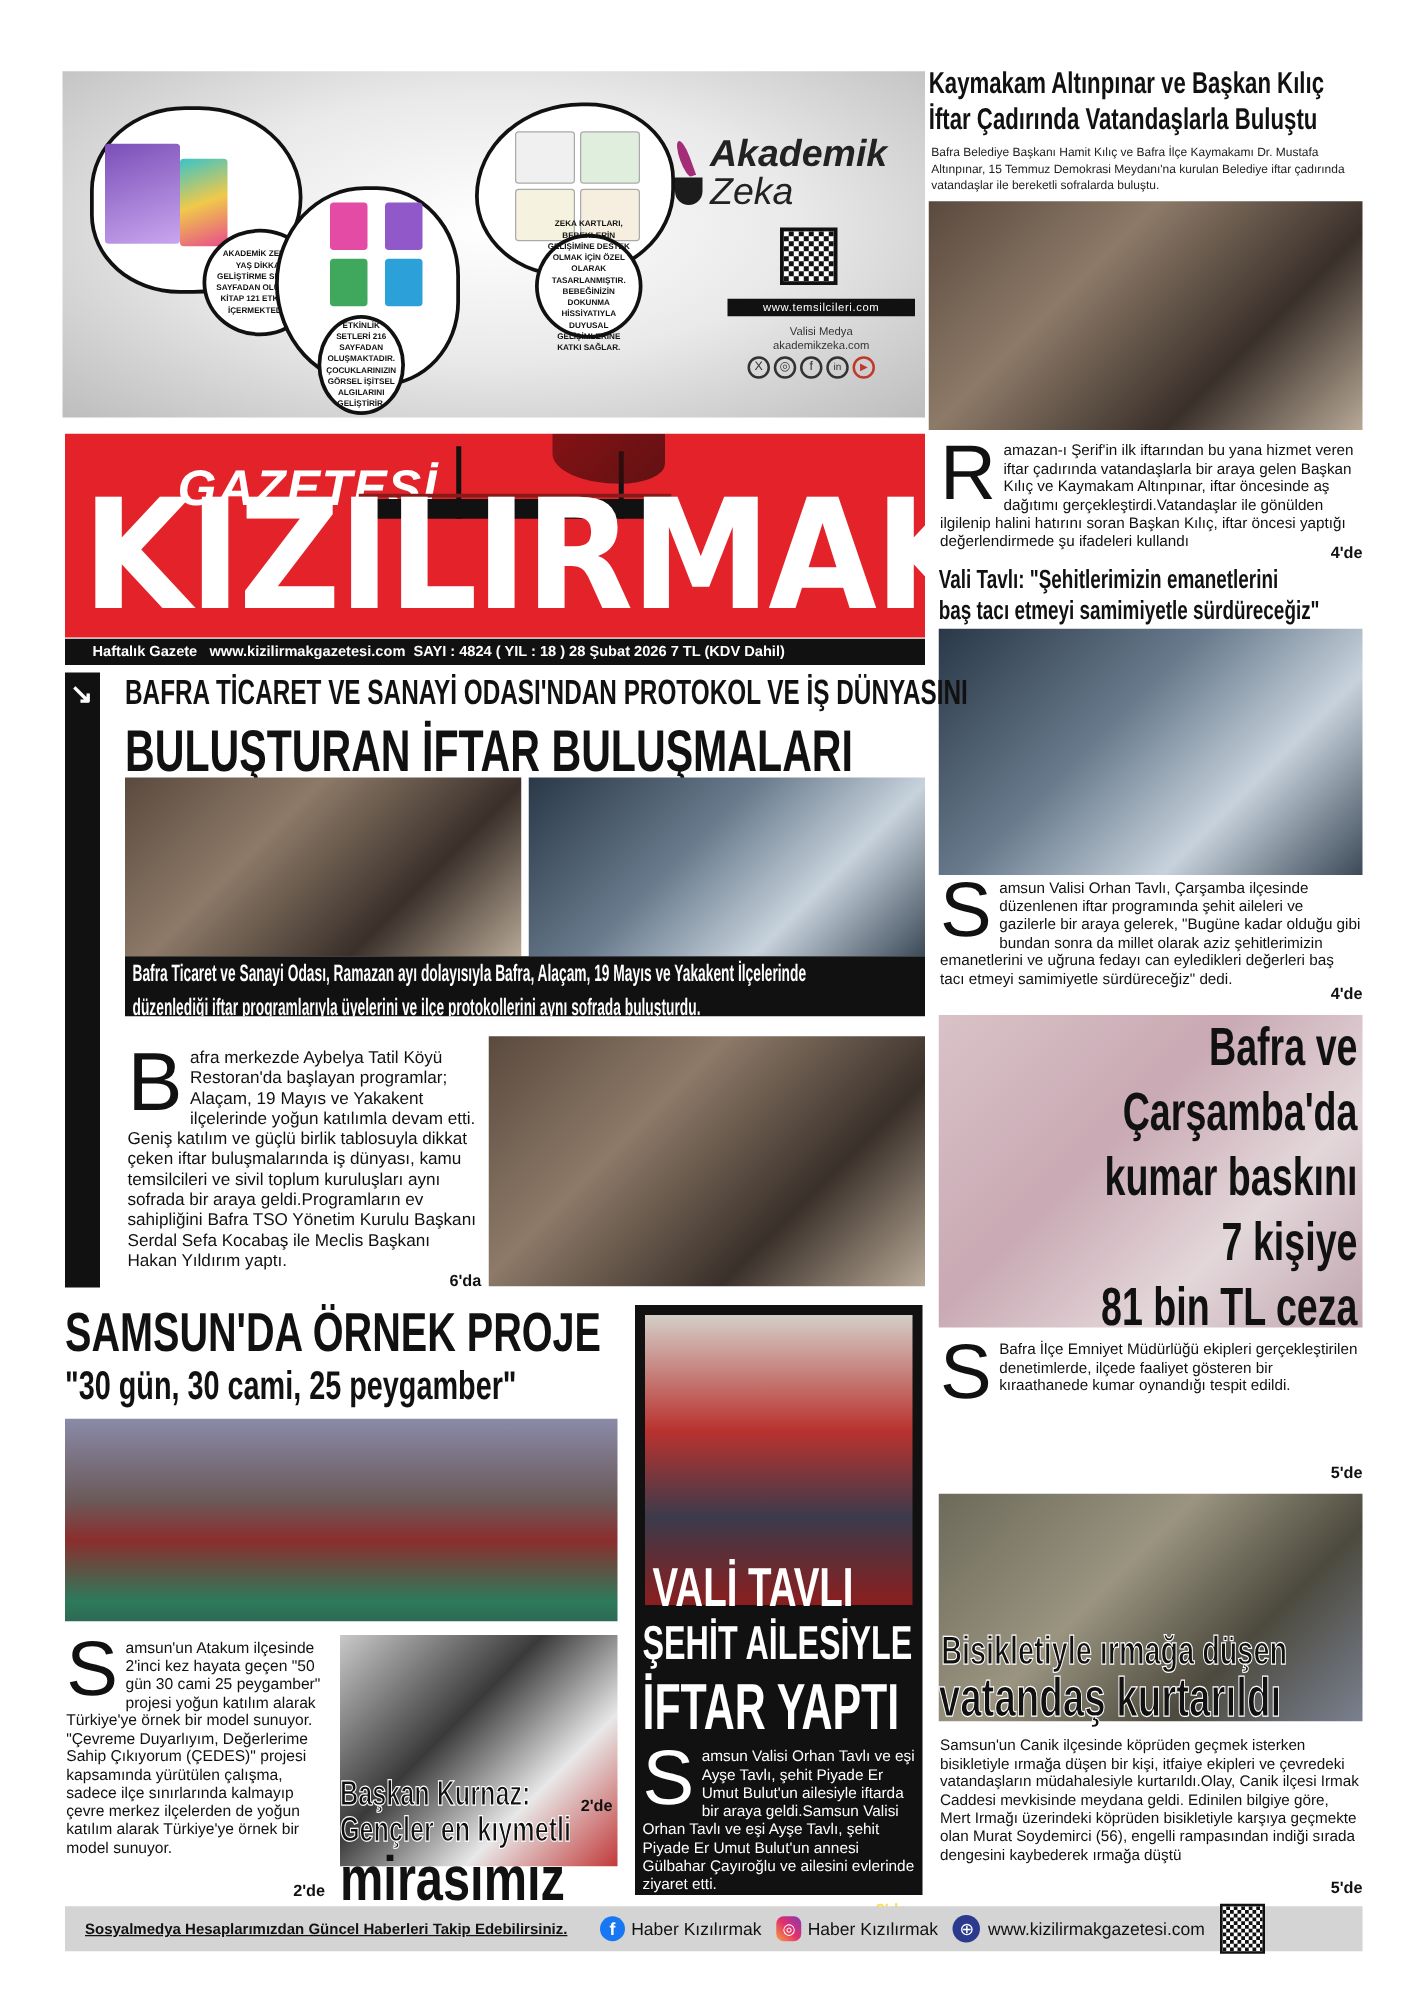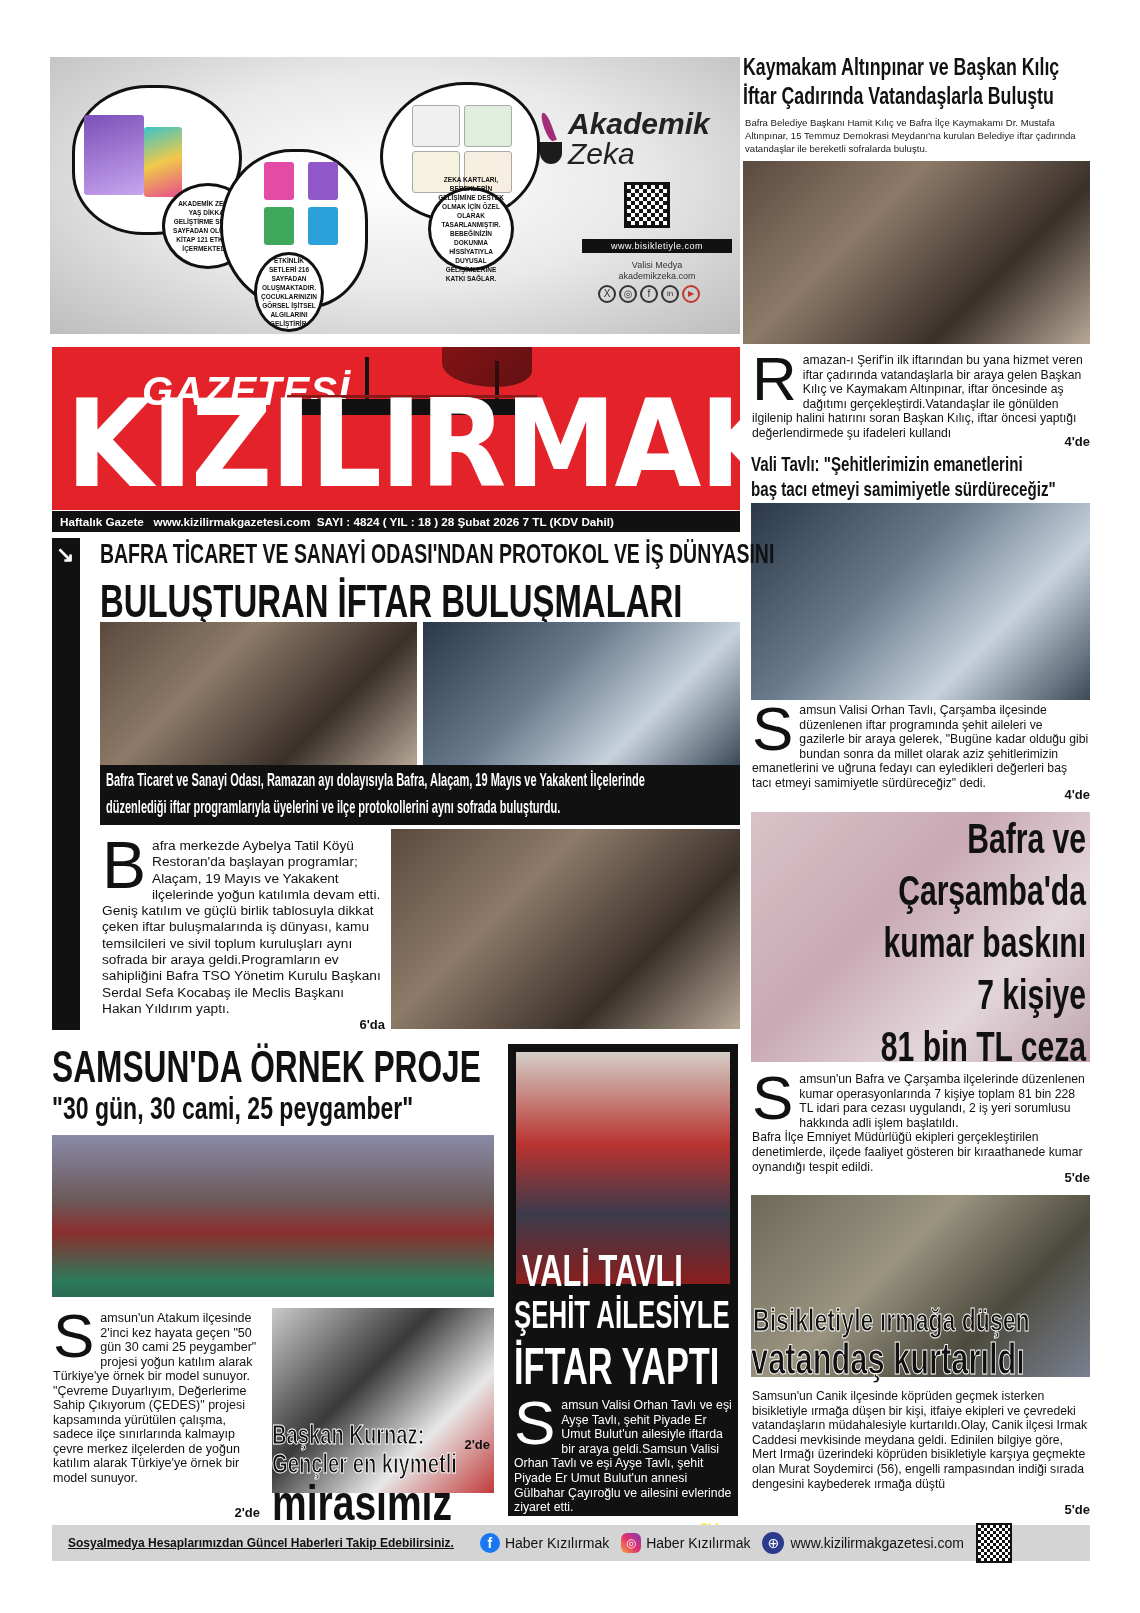--- a/index.html
+++ b/index.html
@@ -43,21 +43,21 @@
   <div class="book" style="left:414px;top:94px;width:48px;height:42px;background:#f6efe0;border:1px solid #aaa"></div>
   <div class="ad-note" style="left:378px;top:130px;width:86px;height:84px">ZEKA KARTLARI, BEBEKLERİN GELİŞİMİNE DESTEK OLMAK İÇİN ÖZEL OLARAK TASARLANMIŞTIR. BEBEĞİNİZİN DOKUNMA HİSSİYATIYLA DUYUSAL GELİŞİMLERİNE KATKI SAĞLAR.</div>
 
   <div class="abs" style="left:490px;top:55px;width:22px;height:54px">
     <div style="position:absolute;left:4px;top:0;width:8px;height:30px;background:#a32d76;border-radius:50% 50% 0 50%;transform:rotate(-20deg)"></div>
     <div style="position:absolute;left:0;top:30px;width:22px;height:22px;background:#1c1c1c;border-radius:0 0 50% 50%"></div>
   </div>
   <div class="abs" style="left:518px;top:50px;font-size:30px;font-weight:bold;color:#222;font-style:italic">Akademik</div>
   <div class="abs" style="left:518px;top:80px;font-size:30px;font-weight:normal;color:#222;font-style:italic">Zeka</div>
   <div class="abs" style="left:574px;top:125px;width:46px;height:46px;background:repeating-conic-gradient(#111 0 25%,#fff 0 50%) 0 0/8px 8px;border:3px solid #111"></div>
-  <div class="abs" style="left:532px;top:182px;width:150px;height:14px;background:#111;color:#fff;font-size:9px;text-align:center;line-height:14px;letter-spacing:.5px">www.bisikletiyle.com</div>
+  <div class="abs" style="left:532px;top:182px;width:150px;height:14px;background:#111;color:#fff;font-size:9px;text-align:center;line-height:14px;letter-spacing:.5px">www.temsilcileri.com</div>
   <div class="abs" style="left:532px;top:203px;width:150px;font-size:9px;text-align:center;color:#333">Valisi Medya</div>
   <div class="abs" style="left:532px;top:214px;width:150px;font-size:9px;text-align:center;color:#333">akademikzeka.com</div>
   <div class="abs" style="left:548px;top:228px;display:flex;gap:3px">
     <span style="width:18px;height:18px;border:2px solid #333;border-radius:50%;font-size:10px;text-align:center;line-height:14px;color:#333">X</span>
     <span style="width:18px;height:18px;border:2px solid #333;border-radius:50%;font-size:10px;text-align:center;line-height:14px;color:#333">◎</span>
     <span style="width:18px;height:18px;border:2px solid #333;border-radius:50%;font-size:10px;text-align:center;line-height:14px;color:#333">f</span>
     <span style="width:18px;height:18px;border:2px solid #333;border-radius:50%;font-size:8px;text-align:center;line-height:14px;color:#333">in</span>
     <span style="width:18px;height:18px;border:2px solid #c0392b;border-radius:50%;font-size:8px;text-align:center;line-height:14px;color:#c0392b">▶</span>
   </div>
 </div>
@@ -70,21 +70,21 @@
 <div class="abs" style="left:52px;top:347px;width:688px;height:163px;background:#e3222a;overflow:hidden">
   <div class="abs" style="left:90px;top:22px;font-size:40px;font-weight:bold;font-style:italic;color:#fff;letter-spacing:1px">GAZETESİ</div>
   <div class="abs" style="left:235px;top:28px;width:250px;height:40px;background:linear-gradient(180deg,transparent 0,transparent 60%,#111 60%)">
     <div style="position:absolute;left:78px;top:-18px;width:4px;height:58px;background:#111"></div>
     <div style="position:absolute;left:208px;top:-14px;width:4px;height:54px;background:#111"></div>
     <div style="position:absolute;left:0;top:20px;width:250px;height:3px;background:#8a1a1a"></div>
   </div>
   <div class="abs" style="left:390px;top:0;width:90px;height:40px;background:linear-gradient(135deg,#5a0b0b,#2a0a0a);border-radius:0 0 40% 60%;opacity:.7"></div>
   <div class="abs" style="left:14px;top:26px;font-size:122px;font-weight:bold;color:#fff;letter-spacing:-2px;transform:scaleX(.92);transform-origin:left top;font-family:'DejaVu Sans',sans-serif">KIZILIRMAK</div>
 </div>
-<div class="abs" style="left:52px;top:511px;width:688px;height:21px;background:#111;color:#fff;font-size:11.7px;font-weight:bold;line-height:21px;padding-left:8px;white-space:pre">Haftalık Gazete   www.kizilirmakgazetesi.com  SAYI : 4824 ( YIL : 18 ) 28 Şubat 2026 7 TL (KDV Dahil)</div>
+<div class="abs" style="left:52px;top:511px;width:688px;height:21px;background:#111;color:#fff;font-size:11.7px;font-weight:bold;line-height:21px;padding-left:22px;white-space:pre">Haftalık Gazete   www.kizilirmakgazetesi.com  SAYI : 4824 ( YIL : 18 ) 28 Şubat 2026 7 TL (KDV Dahil)</div>
 
 <div class="abs" style="left:752px;top:353px;width:338px">
   <p class="body" style="font-size:12.2px;line-height:14.6px"><span class="drop" style="font-size:62px;line-height:48px">R</span><span>amazan-ı Şerif'in ilk iftarından bu yana hizmet veren iftar çadırında vatandaşlarla bir araya gelen Başkan Kılıç ve Kaymakam Altınpınar, iftar öncesinde aş dağıtımı gerçekleştirdi.Vatandaşlar ile gönülden ilgilenip halini hatırını soran Başkan Kılıç, iftar öncesi yaptığı değerlendirmede şu ifadeleri kullandı</span></p>
 </div>
 <div class="abs ref" style="left:1040px;top:434px;width:50px">4'de</div>
 
 <div class="abs hl" style="left:751px;top:452px;font-size:21px;transform:scaleX(.72);transform-origin:left top">Vali Tavlı: "Şehitlerimizin emanetlerini</div>
 <div class="abs hl" style="left:751px;top:477px;font-size:21px;transform:scaleX(.72);transform-origin:left top">baş tacı etmeyi samimiyetle sürdüreceğiz"</div>
 <div class="abs photo blue" style="left:751px;top:503px;width:339px;height:197px"></div>
 <div class="abs" style="left:752px;top:703px;width:338px">
@@ -92,40 +92,40 @@
 </div>
 <div class="abs ref" style="left:1040px;top:787px;width:50px">4'de</div>
 
 <div class="abs" style="left:52px;top:538px;width:28px;height:492px;background:#111">
   <span style="position:absolute;left:4px;top:4px;color:#fff;font-size:22px;font-weight:bold">↘</span>
 </div>
 <div class="abs hl" style="left:100px;top:538px;font-size:28px;transform:scaleX(.695);transform-origin:left top">BAFRA TİCARET VE SANAYİ ODASI'NDAN PROTOKOL VE İŞ DÜNYASINI</div>
 <div class="abs hl" style="left:100px;top:573px;font-size:47px;transform:scaleX(.70);transform-origin:left top">BULUŞTURAN İFTAR BULUŞMALARI</div>
 <div class="abs photo" style="left:100px;top:622px;width:317px;height:143px"></div>
 <div class="abs photo blue" style="left:423px;top:622px;width:317px;height:143px"></div>
-<div class="abs" style="left:100px;top:765px;width:640px;height:60px;background:#111;padding:4px 6px;overflow:hidden">
+<div class="abs" style="left:100px;top:765px;width:640px;height:48px;background:#111;padding:4px 6px;overflow:hidden">
   <div class="hl" style="color:#fff;font-size:19px;transform:scaleX(.58);transform-origin:left top">Bafra Ticaret ve Sanayi Odası, Ramazan ayı dolayısıyla Bafra, Alaçam, 19 Mayıs ve Yakakent İlçelerinde</div>
   <div class="hl" style="color:#fff;font-size:19px;transform:scaleX(.58);transform-origin:left top;margin-top:5px">düzenlediği iftar programlarıyla üyelerini ve ilçe protokollerini aynı sofrada buluşturdu.</div>
 </div>
 <div class="abs" style="left:102px;top:838px;width:285px">
   <p class="body" style="font-size:13.7px;line-height:16.3px"><span class="drop" style="font-size:66px;line-height:50px">B</span><span>afra merkezde Aybelya Tatil Köyü Restoran'da başlayan programlar; Alaçam, 19 Mayıs ve Yakakent ilçelerinde yoğun katılımla devam etti. Geniş katılım ve güçlü birlik tablosuyla dikkat çeken iftar buluşmalarında iş dünyası, kamu temsilcileri ve sivil toplum kuruluşları aynı sofrada bir araya geldi.Programların ev sahipliğini Bafra TSO Yönetim Kurulu Başkanı Serdal Sefa Kocabaş ile Meclis Başkanı Hakan Yıldırım yaptı.</span></p>
 </div>
 <div class="abs photo" style="left:391px;top:829px;width:349px;height:200px"></div>
 <div class="abs ref" style="left:335px;top:1017px;width:50px">6'da</div>
 
 <div class="abs photo money" style="left:751px;top:812px;width:339px;height:250px"></div>
 <div class="abs" style="left:751px;top:812px;width:335px;text-align:right">
   <div class="hl" style="font-size:43px;line-height:52px;transform:scaleX(.7);transform-origin:right top">Bafra ve</div>
   <div class="hl" style="font-size:43px;line-height:52px;transform:scaleX(.7);transform-origin:right top">Çarşamba'da</div>
   <div class="hl" style="font-size:43px;line-height:52px;transform:scaleX(.7);transform-origin:right top">kumar baskını</div>
   <div class="hl" style="font-size:43px;line-height:52px;transform:scaleX(.7);transform-origin:right top">7 kişiye</div>
   <div class="hl" style="font-size:43px;line-height:52px;transform:scaleX(.7);transform-origin:right top">81 bin TL ceza</div>
 </div>
 <div class="abs" style="left:752px;top:1072px;width:338px">
-  <p class="body" style="font-size:12.2px;line-height:14.6px"><span class="drop" style="font-size:62px;line-height:48px">S</span><span>amsun'un Bafra ve Çarşamba ilçelerinde düzenlenen kumar operasyonlarında 7 kişiye toplam 81 bin 228 TL idari para cezası uygulandı, 2 iş yeri sorumlusu hakkında adli işlem başlatıldı.</span></p>
+  <p class="body" style="font-size:12.2px;line-height:14.6px"><span class="drop" style="font-size:62px;line-height:48px">S</span></p>
   <p class="body" style="font-size:12.2px;line-height:14.6px">Bafra İlçe Emniyet Müdürlüğü ekipleri gerçekleştirilen denetimlerde, ilçede faaliyet gösteren bir kıraathanede kumar oynandığı tespit edildi.</p>
 </div>
 <div class="abs ref" style="left:1040px;top:1170px;width:50px">5'de</div>
 
 <div class="abs hl" style="left:52px;top:1042px;font-size:44px;transform:scaleX(.72);transform-origin:left top">SAMSUN'DA ÖRNEK PROJE</div>
 <div class="abs hl" style="left:52px;top:1090px;font-size:32px;transform:scaleX(.72);transform-origin:left top">"30 gün, 30 cami, 25 peygamber"</div>
 <div class="abs photo kids" style="left:52px;top:1135px;width:442px;height:162px"></div>
 <div class="abs" style="left:53px;top:1311px;width:210px">
   <p class="body" style="font-size:12.5px;line-height:14.5px"><span class="drop" style="font-size:62px;line-height:46px">S</span><span>amsun'un Atakum ilçesinde 2'inci kez hayata geçen "50 gün 30 cami 25 peygamber" projesi yoğun katılım alarak Türkiye'ye örnek bir model sunuyor.</span></p>
   <p class="body" style="font-size:12.5px;line-height:14.5px">"Çevreme Duyarlıyım, Değerlerime Sahip Çıkıyorum (ÇEDES)" projesi kapsamında yürütülen çalışma, sadece ilçe sınırlarında kalmayıp çevre merkez ilçelerden de yoğun katılım alarak Türkiye'ye örnek bir model sunuyor.</p>

